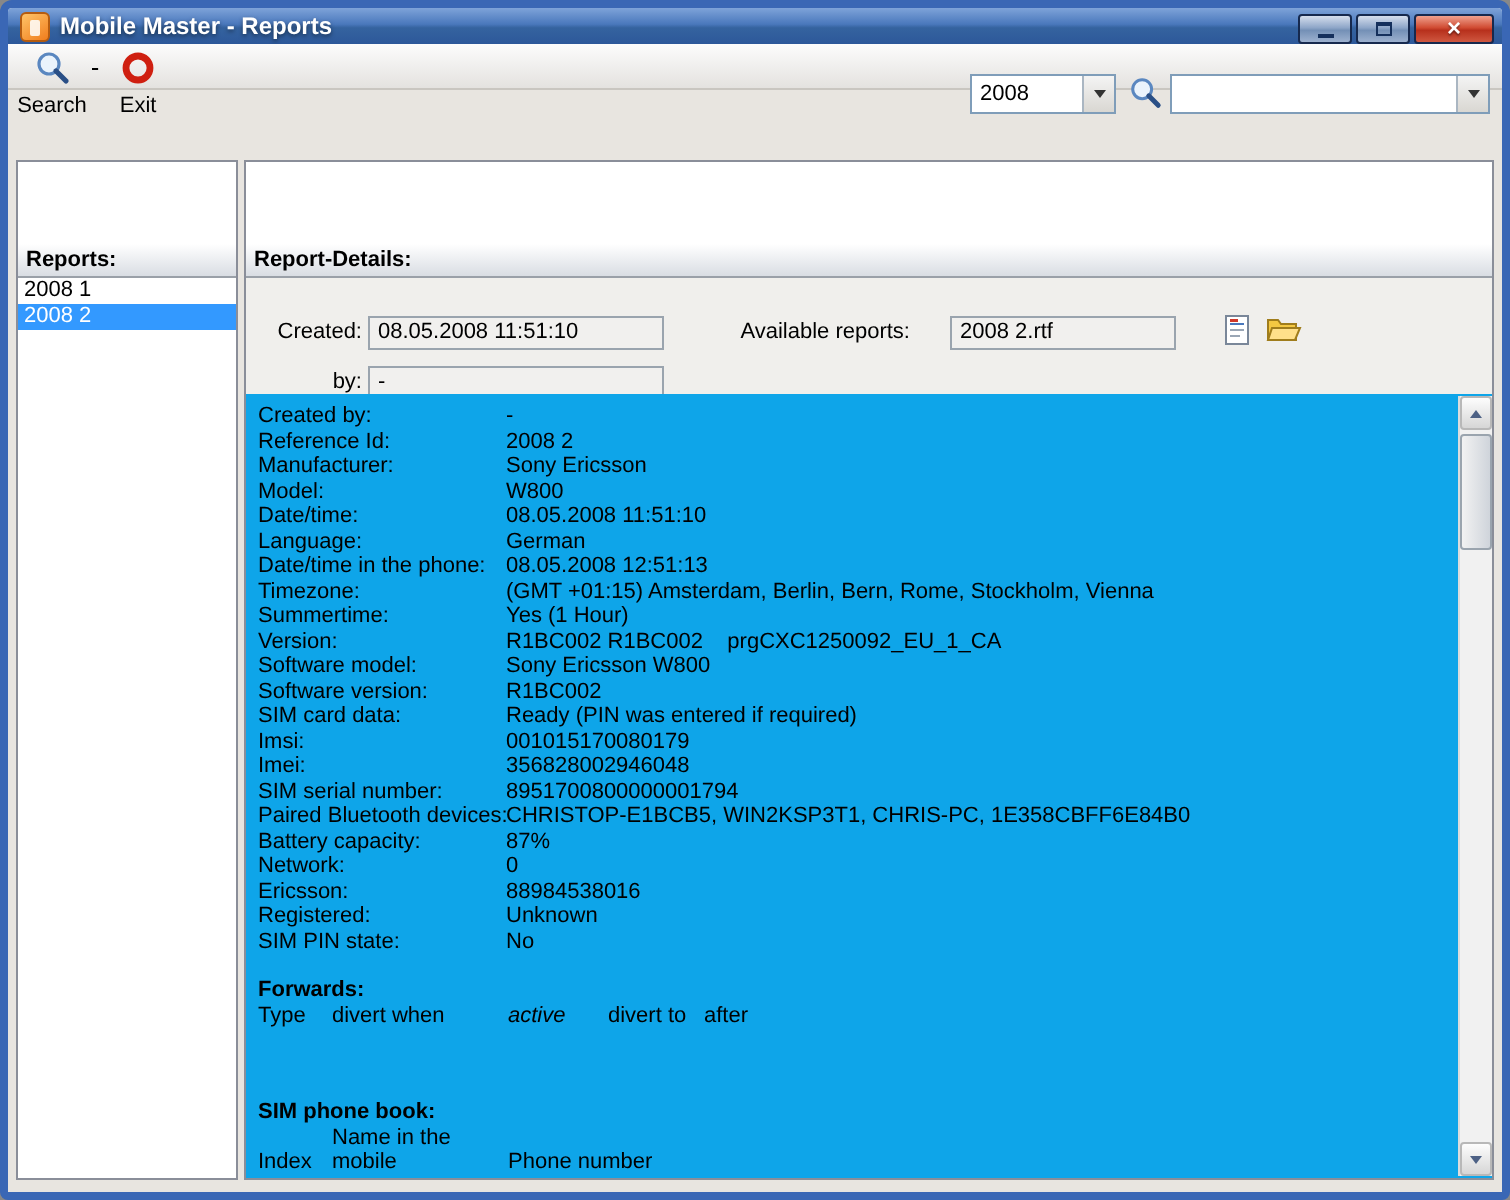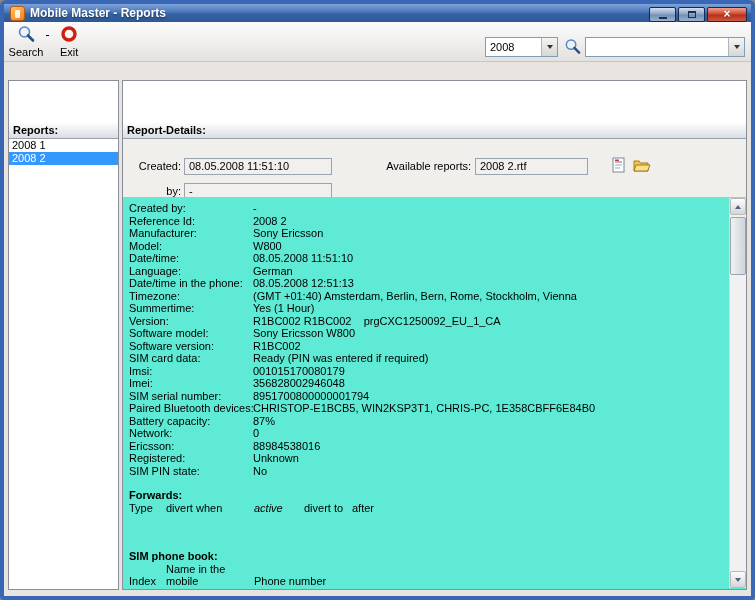--- a/index.html
+++ b/index.html
@@ -21,21 +21,21 @@
   .win-buttons { position:absolute; right:4px; top:3px; display:flex; }
   .win-btn { width:27px; height:15px; margin-left:2px; border:1px solid #16294e; border-radius:2px;
     background:linear-gradient(#d5deed,#8ea6c8 45%,#7490b6 55%,#9db1cf);
     display:flex; align-items:center; justify-content:center; color:#15305c; font-size:10px; line-height:1; cursor:default;}
   .win-btn .min-glyph { width:8px; height:2px; background:#15305c; margin-top:6px; }
   .win-btn .max-glyph { width:8px; height:7px; border:1px solid #15305c; border-top-width:2px; }
   .win-btn.close { width:40px; background:linear-gradient(#efa18e,#d04b32 45%,#b7301c 55%,#cf5740); color:#fff; }
   .close-glyph { font-size:12px; font-weight:bold; color:#fff; line-height:13px; text-shadow:0 1px 1px rgba(0,0,0,.4); }
 
   
-  .toolbar { position:relative; height:40px; background:linear-gradient(#fcfcfc,#e4e2df);
+  .toolbar { position:relative; height:23px; background:linear-gradient(#fcfcfc,#e4e2df);
     border-bottom:1px solid #c9c6c0; padding:2px 2px;text-decoration:underline; }
   .tool-btn { display:inline-flex; flex-direction:column; align-items:center; justify-content:center;
     width:40px; height:35px; border:1px solid transparent; border-radius:3px; vertical-align:top; cursor:default; }
   .tool-label { font-size:11px; margin-top:1px; }
   .combo { position:absolute; height:20px; background:#fff; border:1px solid #7f9db9; display:flex; align-items:center; }
   .combo-text { flex:1; padding:0 4px; line-height:18px; overflow:hidden; white-space:nowrap; }
   .combo-btn { width:16px; height:18px; background:linear-gradient(#f4f4f4,#d9d7d2); border-left:1px solid #aab6c2;
     display:flex; align-items:center; justify-content:center; }
   .arrow-down { width:0; height:0; border-left:3px solid transparent; border-right:3px solid transparent; border-top:4px solid #333; }
   .combo-year { left:481px; top:15px; width:73px; }
@@ -53,21 +53,21 @@
   .right-panel { position:absolute; left:118px; top:76px; width:625px; height:510px;
     border:1px solid #8a8e99; background:#fff; }
   .details-form { position:relative; height:99px; background:#f0efec; border-bottom:1px solid #c7c4bf; }
   .form-label { position:absolute; text-align:right; line-height:17px; }
   .field { position:absolute; height:17px; background:#f1f0ee; border:1px solid #9aa4ae;
     padding:1px 4px; line-height:13px; white-space:nowrap; overflow:hidden; }
   .icon-btn { position:absolute; width:20px; height:18px; display:flex; align-items:center; justify-content:center;
     border:1px solid transparent; border-radius:2px; cursor:default; }
 
   
-  .preview-area { position:absolute; left:0; right:0; top:116px; bottom:0; background:#5eead4; }
+  .preview-area { position:absolute; left:0; right:0; top:116px; bottom:0; background:#0ea5e9; }
   .preview-content { position:absolute; left:0; top:1px; right:17px; bottom:0; overflow:hidden;
     padding:4px 0 0 6px; line-height:12.5px; }
   .prow { white-space:nowrap; }
   .plabel { display:inline-block; width:124px; vertical-align:top; }
   .pvalue { white-space:pre; }
   .section-title { font-weight:bold; }
   .sec-forwards { margin-top:12px; }
   .sec-phonebook { margin-top:36px; }
   .col { display:inline-block; }
   .fw-col:nth-child(1){ width:37px; } .fw-col:nth-child(2){ width:88px; }
@@ -154,21 +154,21 @@
       </div>
   </div>
 
   <div class="right-panel">
     <div class="panel-header">Report-Details:</div>
 
     <div class="details-form">
       <span class="form-label" style="left:0; width:58px; top:19px;">Created:</span>
       <span class="field" style="left:61px; top:19px; width:148px;">08.05.2008 11:51:10</span>
 
-      <span class="form-label" style="left:240px; width:108px; top:19px;">Available reports:</span>
+      <span class="form-label" style="left:224px; width:108px; top:19px;">Available reports:</span>
       <span class="field" style="left:352px; top:19px; width:113px;">2008 2.rtf</span>
 
       <div class="icon-btn" style="left:486px; top:18px;">
         <span>
           <svg width="14" height="16" viewBox="0 0 14 16">
             <rect x="1" y="1" width="11" height="14" fill="#ffffff" stroke="#7a8799" stroke-width="1"></rect>
             <line x1="3" y1="5" x2="10" y2="5" stroke="#4a78bc" stroke-width="1"></line>
             <line x1="3" y1="8" x2="10" y2="8" stroke="#9aa6b5" stroke-width="1"></line>
             <line x1="3" y1="11" x2="8" y2="11" stroke="#9aa6b5" stroke-width="1"></line>
             <rect x="3" y="2.5" width="4" height="1.5" fill="#d0382a"></rect>
@@ -196,21 +196,21 @@
     <div class="preview-area">
       <div class="preview-content">
         <div id="preview-fields">
             <div class="prow"><span class="plabel">Created by:</span><span class="pvalue">-</span></div>
             <div class="prow"><span class="plabel">Reference Id:</span><span class="pvalue">2008 2</span></div>
             <div class="prow"><span class="plabel">Manufacturer:</span><span class="pvalue">Sony Ericsson</span></div>
             <div class="prow"><span class="plabel">Model:</span><span class="pvalue">W800</span></div>
             <div class="prow"><span class="plabel">Date/time:</span><span class="pvalue">08.05.2008 11:51:10</span></div>
             <div class="prow"><span class="plabel">Language:</span><span class="pvalue">German</span></div>
             <div class="prow"><span class="plabel">Date/time in the phone:</span><span class="pvalue">08.05.2008 12:51:13</span></div>
-            <div class="prow"><span class="plabel">Timezone:</span><span class="pvalue">(GMT +01:40) Amsterdam, Berlin, Bern, Rome, Stockholm, Vienna</span></div>
+            <div class="prow"><span class="plabel">Timezone:</span><span class="pvalue">(GMT +01:15) Amsterdam, Berlin, Bern, Rome, Stockholm, Vienna</span></div>
             <div class="prow"><span class="plabel">Summertime:</span><span class="pvalue">Yes (1 Hour)</span></div>
             <div class="prow"><span class="plabel">Version:</span><span class="pvalue">R1BC002 R1BC002    prgCXC1250092_EU_1_CA</span></div>
             <div class="prow"><span class="plabel">Software model:</span><span class="pvalue">Sony Ericsson W800</span></div>
             <div class="prow"><span class="plabel">Software version:</span><span class="pvalue">R1BC002</span></div>
             <div class="prow"><span class="plabel">SIM card data:</span><span class="pvalue">Ready (PIN was entered if required)</span></div>
             <div class="prow"><span class="plabel">Imsi:</span><span class="pvalue">001015170080179</span></div>
             <div class="prow"><span class="plabel">Imei:</span><span class="pvalue">356828002946048</span></div>
             <div class="prow"><span class="plabel">SIM serial number:</span><span class="pvalue">8951700800000001794</span></div>
             <div class="prow"><span class="plabel">Paired Bluetooth devices:</span><span class="pvalue">CHRISTOP-E1BCB5, WIN2KSP3T1, CHRIS-PC, 1E358CBFF6E84B0</span></div>
             <div class="prow"><span class="plabel">Battery capacity:</span><span class="pvalue">87%</span></div>

